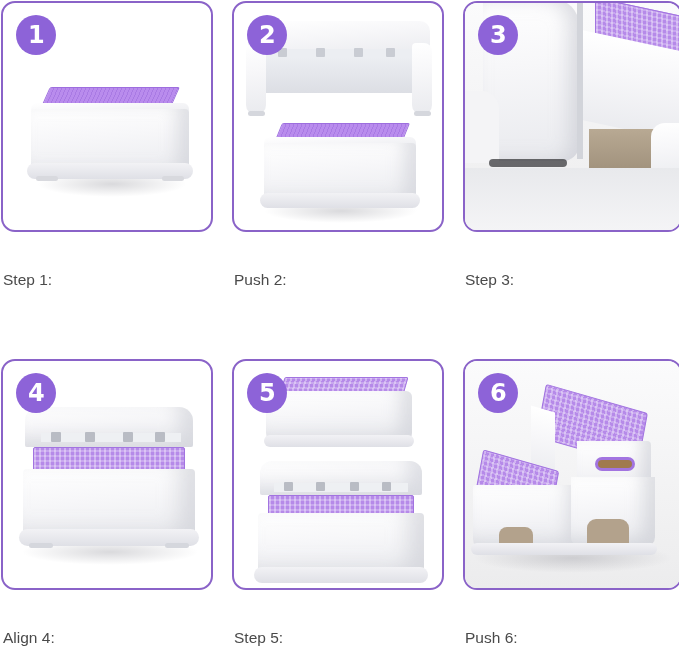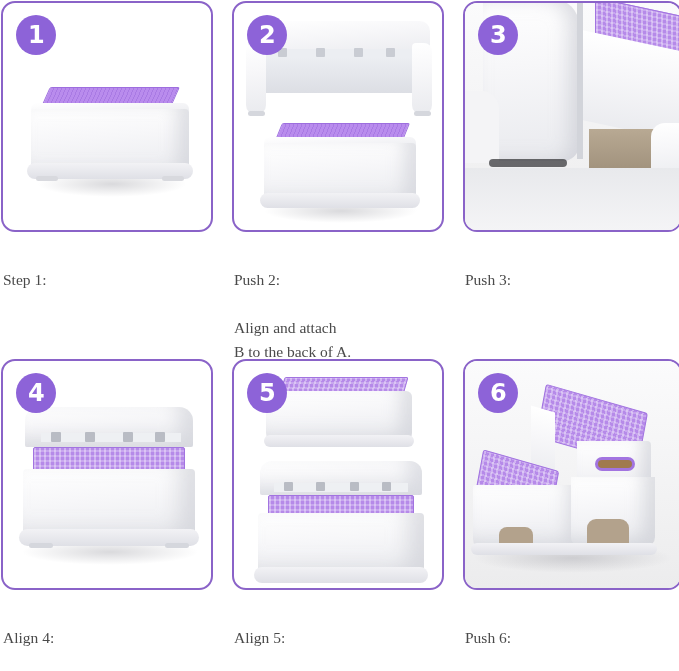--- a/index.html
+++ b/index.html
@@ -68,21 +68,21 @@
     z-index: 5;
   }
 
   
   .caption {
     padding: 12px 8px 0 2px;
     font-size: 15.5px;
     line-height: 24px;
     color: #4a4a4a;
     white-space: pre-line;
-    font-family: Liberation Serif, serif;
+    font-family: Liberation Sans, sans-serif;
     height: 126px;
   }
   .caption .ttl { display: block; }
   .caption .body { display: block; }
 
   
   .art { position: absolute; }
 
   
   .body-face {
@@ -165,22 +165,20 @@
           <div class="art shadow-soft" style="left:30px;top:196px;width:154px;height:24px;"></div>
           <div class="art mat" style="left:44px;top:120px;width:128px;height:20px;transform:skewX(-22deg);border-radius:2px;"></div>
           <div class="art body-face" style="left:30px;top:134px;width:152px;height:14px;border-radius:6px 6px 2px 2px;"></div>
           <div class="art body-face" style="left:30px;top:140px;width:152px;height:62px;
                border-radius:4px 4px 10px 10px;box-shadow:inset -12px -6px 16px rgba(200,202,210,.5);"></div>
           <div class="art body-side" style="left:26px;top:190px;width:160px;height:15px;border-radius:8px;"></div>
         </div>
       </div>
       <div class="caption">
         <span class="ttl">Push 2:</span>
-        <span class="body">Align and attach
-B to the back of A.</span>
       </div>
     </div>
 
     <div class="cell">
       <div class="panel">
         <div class="badge">3</div>
         <div class="scene bg-grey">
 
           <div class="art mat-fine" style="left:130px;top:6px;width:110px;height:44px;
                transform:skewY(12deg);"></div>
@@ -197,21 +195,21 @@
                background:linear-gradient(180deg,#b8a993 0%,#9c8d78 100%);"></div>
           <div class="art body-face" style="left:186px;top:120px;width:46px;height:60px;border-radius:14px 0 0 0;"></div>
 
           <div class="art" style="left:0;bottom:0;width:100%;height:62px;
                background:linear-gradient(180deg,#e8e9ec 0%,#f4f4f6 100%);"></div>
           <div class="art" style="left:24px;top:156px;width:78px;height:8px;border-radius:5px;
                background:#3a3a3c;opacity:.75;"></div>
         </div>
       </div>
       <div class="caption">
-        <span class="ttl">Push 3:</span>
+        <span class="ttl">Step 3:</span>
       </div>
     </div>
   </div>
 
   <div class="grid row2">
 
     <div class="cell">
       <div class="panel">
         <div class="badge">4</div>
         <div class="scene">
@@ -260,21 +258,21 @@
           <div class="art" style="left:82px;top:121px;width:9px;height:9px;background:#b9bcc4;border-radius:1px;"></div>
           <div class="art" style="left:116px;top:121px;width:9px;height:9px;background:#b9bcc4;border-radius:1px;"></div>
           <div class="art" style="left:148px;top:121px;width:9px;height:9px;background:#b9bcc4;border-radius:1px;"></div>
           <div class="art mat-fine" style="left:34px;top:134px;width:146px;height:22px;border-radius:2px;"></div>
           <div class="art body-face" style="left:24px;top:152px;width:166px;height:66px;
                border-radius:4px 4px 12px 12px;box-shadow:inset -16px -10px 20px rgba(198,200,208,.55);"></div>
           <div class="art body-side" style="left:20px;top:206px;width:174px;height:16px;border-radius:9px;"></div>
         </div>
       </div>
       <div class="caption">
-        <span class="ttl">Align 5:</span>
+        <span class="ttl">Step 5:</span>
         
       </div>
     </div>
 
     <div class="cell">
       <div class="panel">
         <div class="badge">6</div>
         <div class="scene bg-grey">
           <div class="art shadow-soft" style="left:8px;top:182px;width:200px;height:30px;"></div>
 

